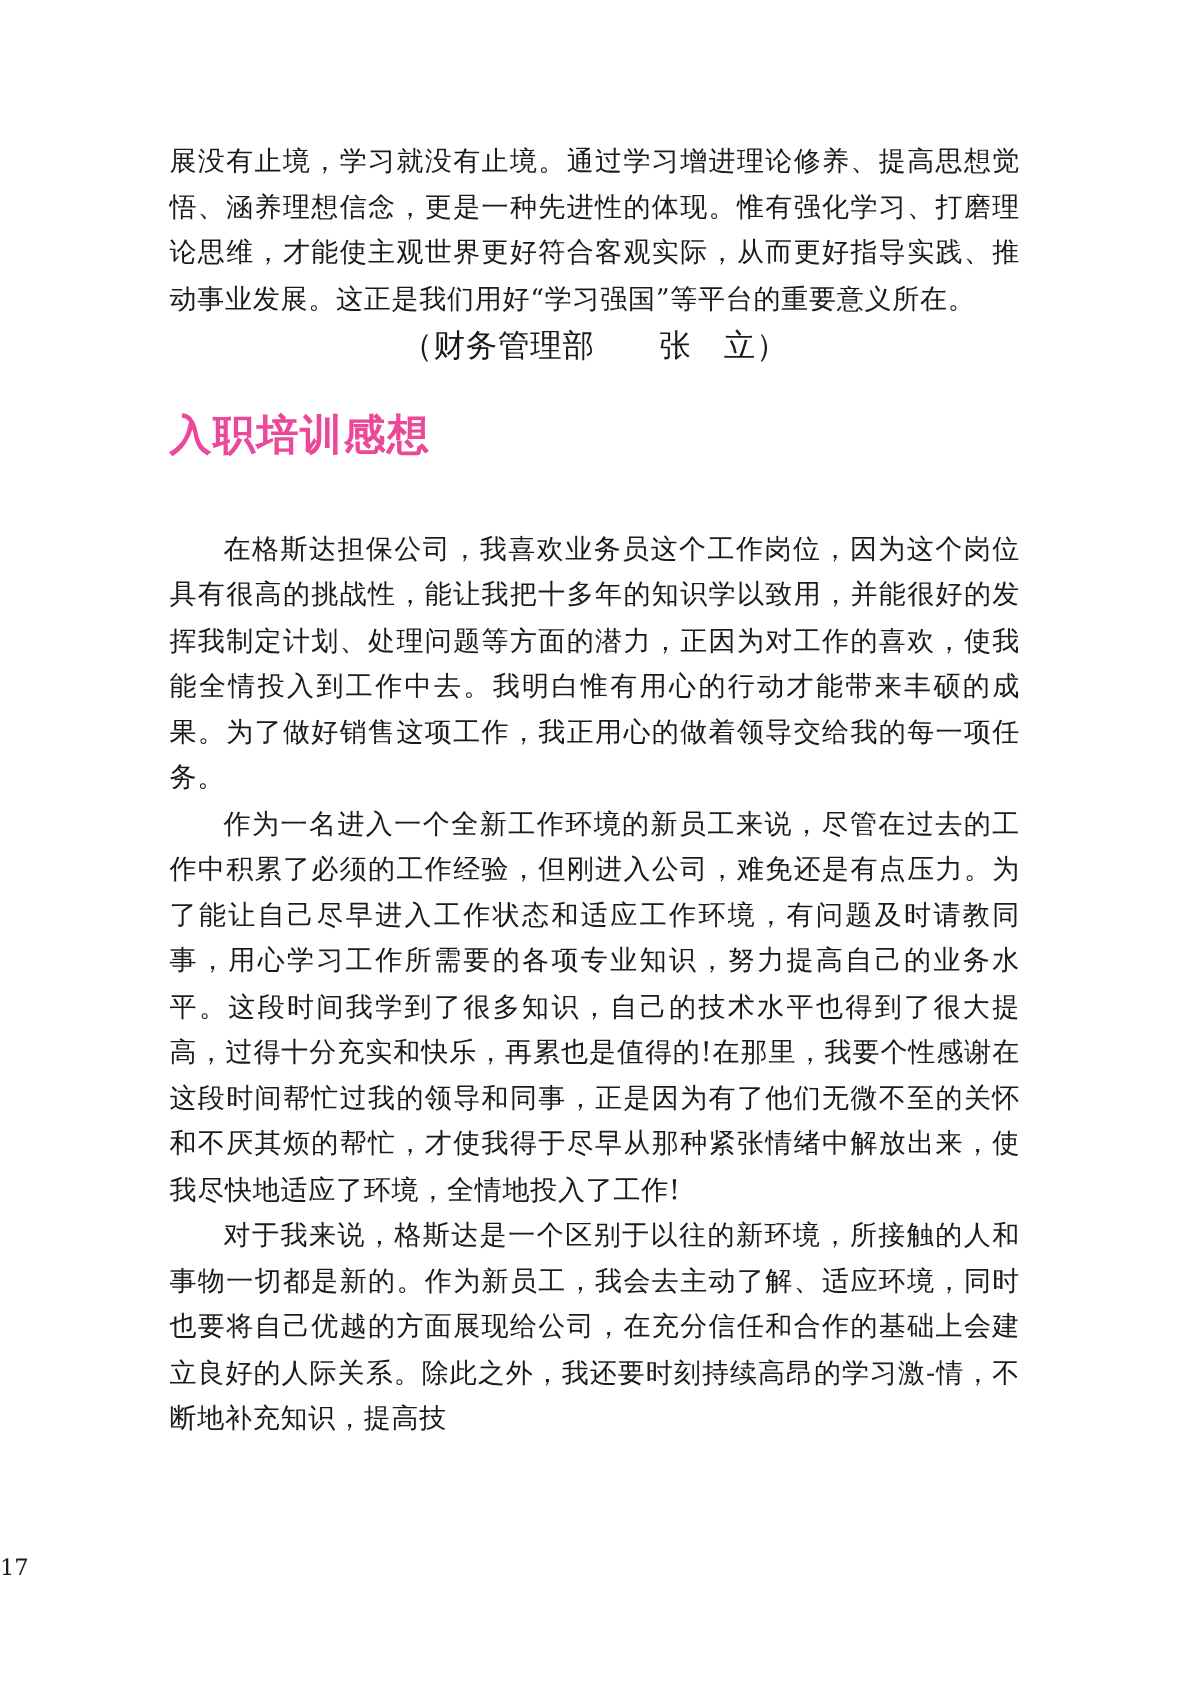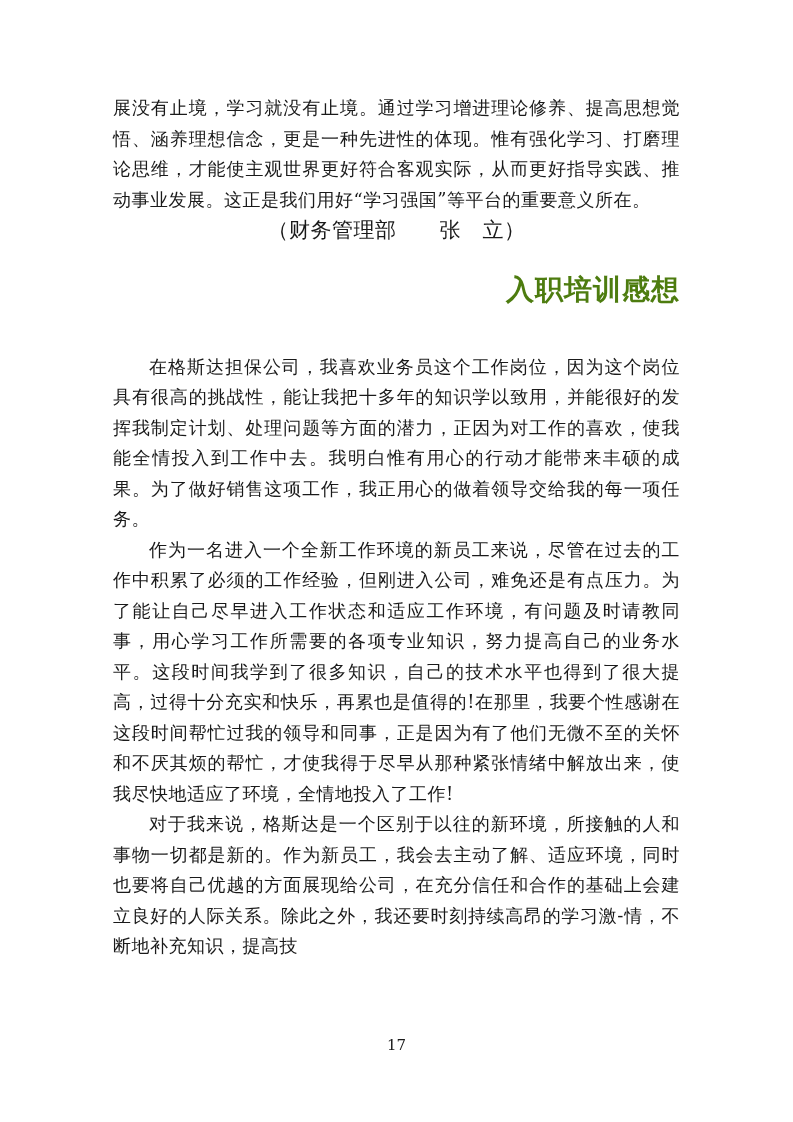--- a/index.html
+++ b/index.html
@@ -37,34 +37,33 @@
   .attribution {
     margin: 0;
     font-size: 21px;
     line-height: 30.5px;
     text-align: center;
     letter-spacing: 0.5px;
     color: #1a1a1a;
   }
   .article-title {
     margin: 26px 0 44px 0;
-    text-align: right;
+    text-align: left;
     font-family: "Liberation Sans", sans-serif;
     font-weight: bold;
     font-size: 28px;
     line-height: 36px;
     letter-spacing: 1px;
-    color: #4d7c0f;
+    color: #ec4899;
   }
   .page-number {
     position: absolute;
     top: 1036px;
     left: 0;
     width: 100%;
-    text-align: center;
     font-family: "DejaVu Serif", serif;
     font-size: 15px;
     color: #1a1a1a;
   }
 </style>
 </head>
 <body>
 
 <div class="page">
   <div class="content">

